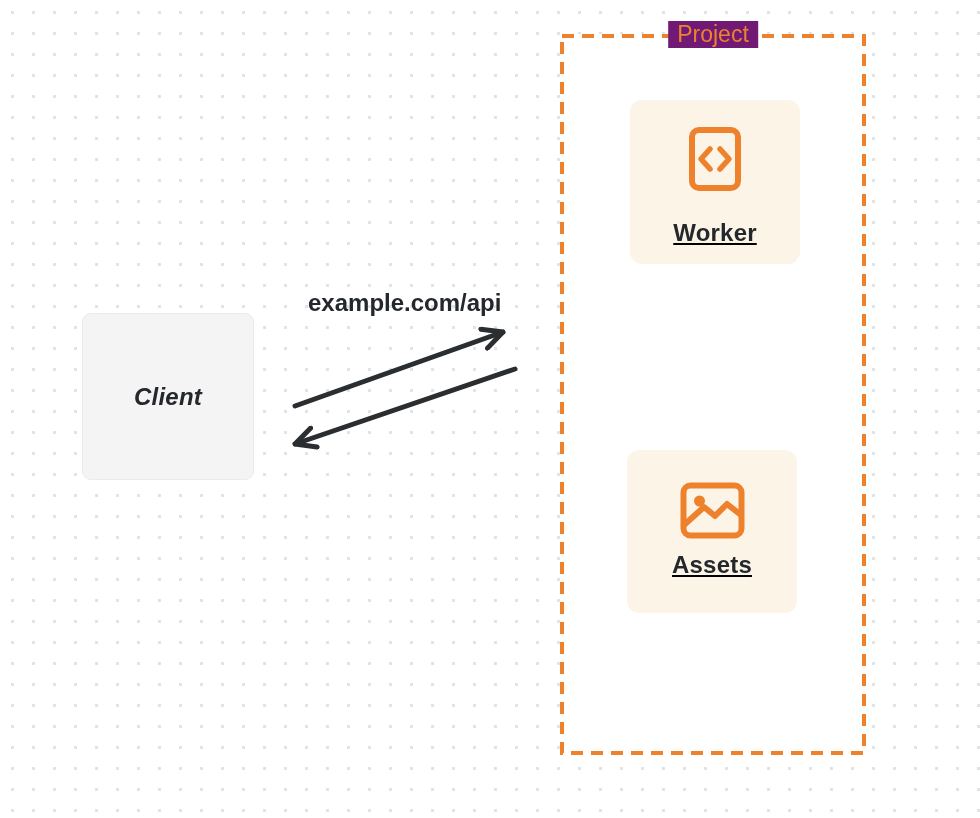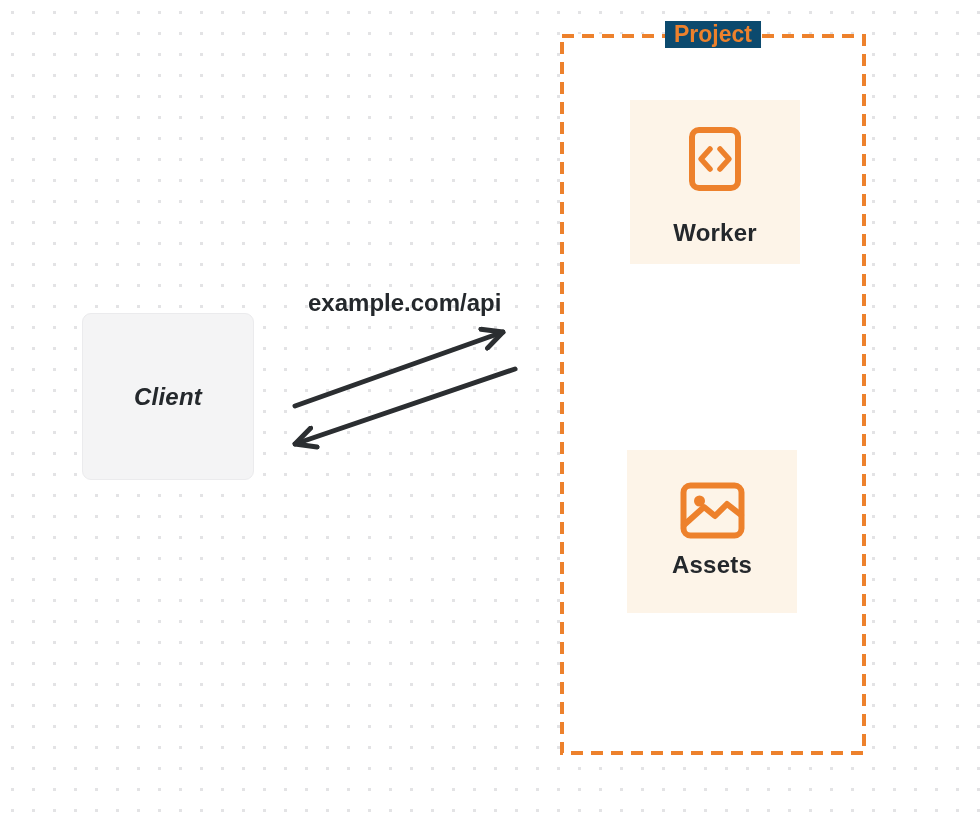--- a/index.html
+++ b/index.html
@@ -53,34 +53,35 @@
     background: #ffffff;
   }
   .project-border { position: absolute; left: 0; top: 0; }
   .orange-stroke { stroke: var(--accent-orange, #ED812C); }
   .orange-fill   { fill: var(--accent-orange, #ED812C); }
   .project-label {
     position: absolute; top: -13px; left: 50%;
     transform: translateX(-50%);
     height: 27px; line-height: 27px;
     padding: 0 9px;
-    background: #0c4a6e;
-    font-size: 23px; font-weight: 700;
+    background: #701a75;
+    font-size: 23px; font-weight: 400;
     color: var(--accent-orange, #ED812C);
     white-space: nowrap;
   }
 
   
   .node {
     position: absolute;
     width: 170px;
     background: var(--node-fill, #FDF4E8);
-    border-radius: 0;
+    border-radius: 12px;
     display: flex; flex-direction: column;
     align-items: center;
+    text-decoration: underline;
   }
   .node.worker { left: 70px; top: 66px;  height: 164px; }
   .node.assets { left: 67px; top: 416px; height: 163px; }
   .node.worker .node-icon { margin-top: 26px; }
   .node.assets .node-icon { margin-top: 32px; }
   .node.worker .node-label { margin-top: 27px; }
   .node.assets .node-label { margin-top: 12px; }
 
   
   .tree {

